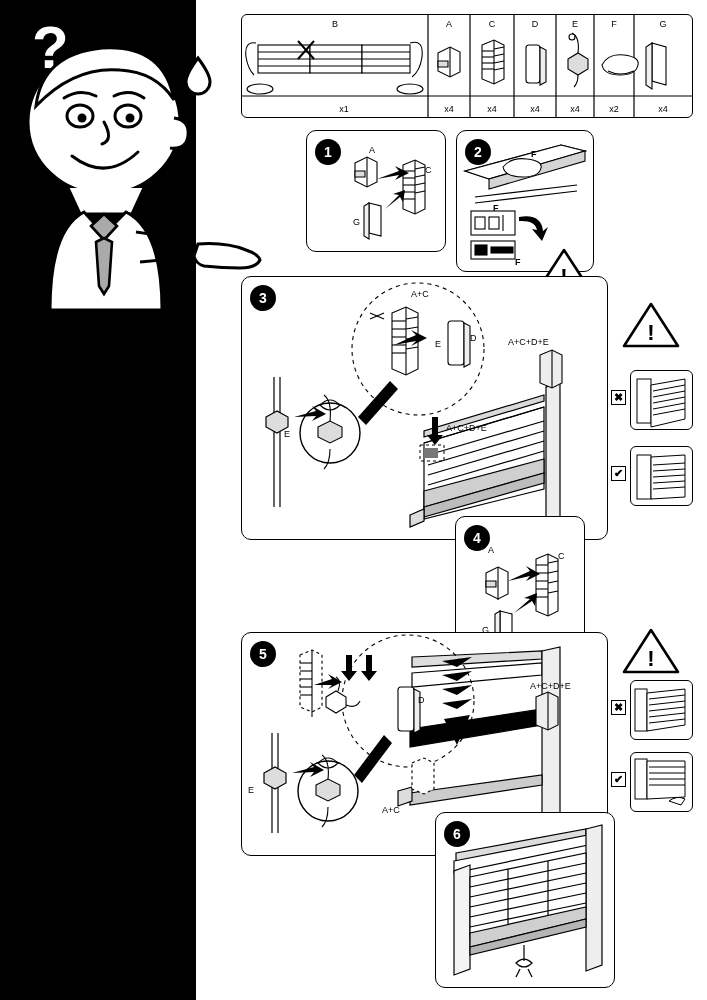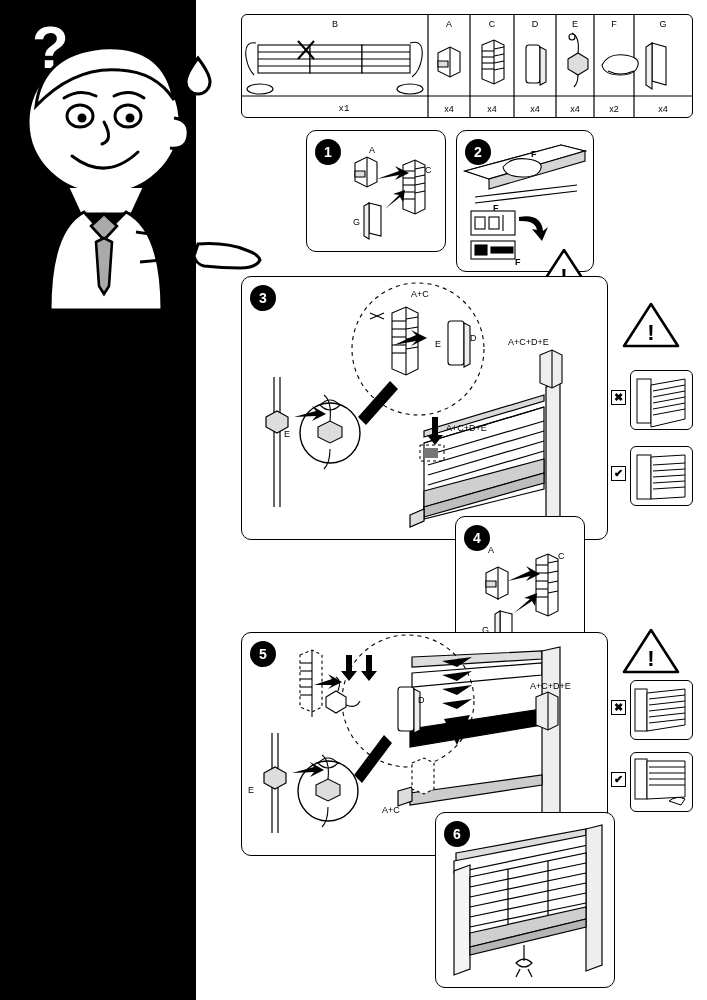--- a/index.html
+++ b/index.html
@@ -156,21 +156,21 @@
   </svg>
 
   <div class="pt-letter" style="left:0;width:186px;top:4px;">B</div>
   <div class="pt-letter" style="left:186px;width:42px;top:4px;">A</div>
   <div class="pt-letter" style="left:228px;width:44px;top:4px;">C</div>
   <div class="pt-letter" style="left:272px;width:42px;top:4px;">D</div>
   <div class="pt-letter" style="left:314px;width:38px;top:4px;">E</div>
   <div class="pt-letter" style="left:352px;width:40px;top:4px;">F</div>
   <div class="pt-letter" style="left:392px;width:58px;top:4px;">G</div>
 
-  <div class="pt-qty" style="left:9px;width:186px;bottom:3px;font-family:Liberation Mono, monospace;">x1</div>
+  <div class="pt-qty" style="left:9px;width:186px;bottom:3px;">x1</div>
   <div class="pt-qty" style="left:186px;width:42px;bottom:3px;">x4</div>
   <div class="pt-qty" style="left:228px;width:44px;bottom:3px;">x4</div>
   <div class="pt-qty" style="left:272px;width:42px;bottom:3px;">x4</div>
   <div class="pt-qty" style="left:314px;width:38px;bottom:3px;">x4</div>
   <div class="pt-qty" style="left:352px;width:40px;bottom:3px;">x2</div>
   <div class="pt-qty" style="left:392px;width:58px;bottom:3px;">x4</div>
 </div>
 
 <div class="panel" style="left:306px;top:130px;width:140px;height:122px;">
   <svg width="138" height="120" viewBox="0 0 138 120" style="position:absolute;left:0;top:0;">

